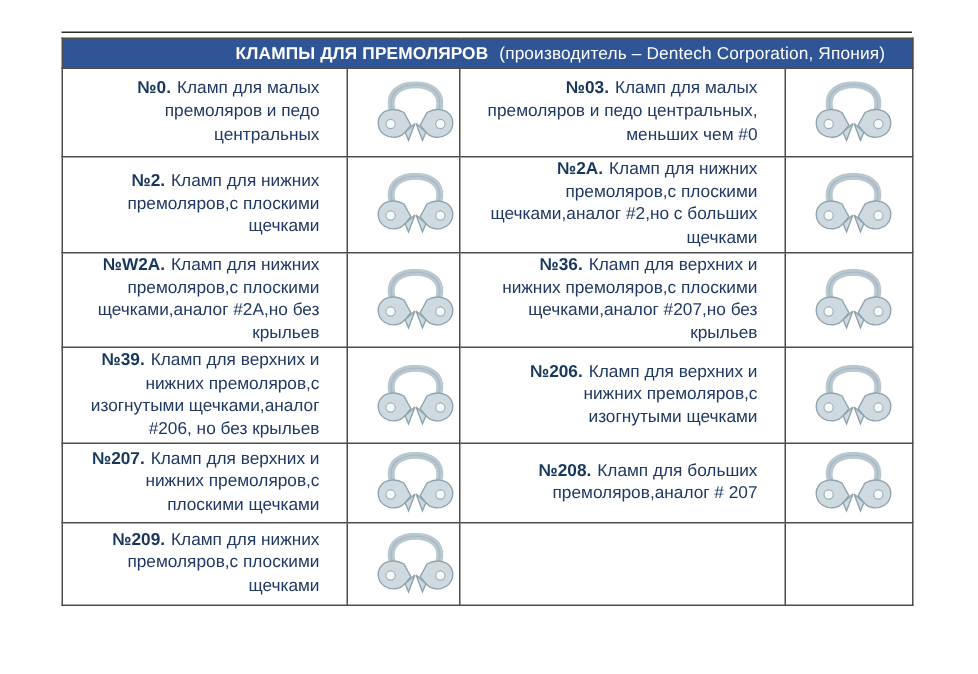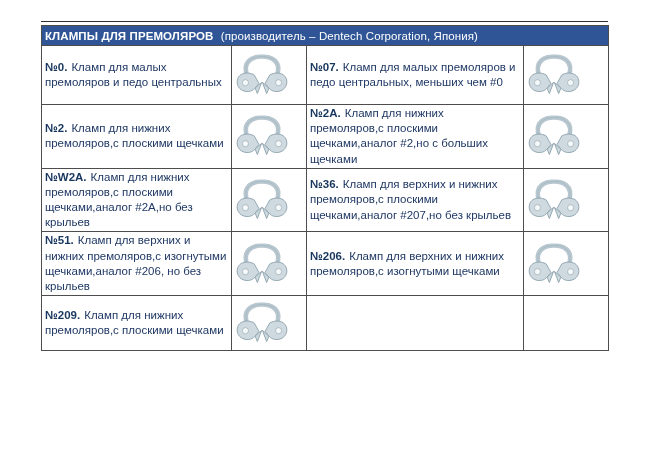--- a/index.html
+++ b/index.html
@@ -15,23 +15,23 @@
     border-top:1.5px solid #2e2e2e;
   }
   table.catalog{
     position:absolute;left:41px;top:25px;
     width:567px;
     border-collapse:collapse;
     table-layout:fixed;
   }
   table.catalog td,table.catalog th{
     border:1px solid #4d4d4d;
-    padding:1px 3px;
+    padding:1px 18px;
     vertical-align:middle;
-    text-align:left;
+    text-align:right;
   }
   th.band{
     background:#2f5597;
     color:#ffffff;
     font-size:11.5px;
     height:17px;
     padding:1px 4px;
     border:1px solid #24406f;
     letter-spacing:.1px;
   }
@@ -88,21 +88,21 @@
         <span class="t-main">КЛАМПЫ ДЛЯ ПРЕМОЛЯРОВ</span>
         <span class="t-sub">(производитель – Dentech Corporation, Япония)</span>
       </th>
     </tr>
 
     <tr style="height:59px">
       <td class="txt"><b class="num">№0.</b><span>Кламп для малых премоляров и педо центральных</span></td>
       <td class="img"><svg class="clamp" viewBox="0 0 70 54">
               <use href="#clamp-shape"></use>
             </svg></td>
-      <td class="txt"><b class="num">№07.</b><span>Кламп для малых премоляров и педо центральных, меньших чем #0</span></td>
+      <td class="txt"><b class="num">№03.</b><span>Кламп для малых премоляров и педо центральных, меньших чем #0</span></td>
       <td class="img"><svg class="clamp" viewBox="0 0 70 54">
               <use href="#clamp-shape"></use>
             </svg></td>
     </tr>
 
 
     <tr style="height:58px">
       <td class="txt"><b class="num">№2.</b><span>Кламп для нижних премоляров,с плоскими щечками</span></td>
       <td class="img"><svg class="clamp" viewBox="0 0 70 54">
               <use href="#clamp-shape"></use>
@@ -118,30 +118,40 @@
       <td class="img"><svg class="clamp" viewBox="0 0 70 54">
               <use href="#clamp-shape"></use>
             </svg></td>
       <td class="txt"><b class="num">№36.</b><span>Кламп для верхних и нижних премоляров,с плоскими щечками,аналог #207,но без крыльев</span></td>
       <td class="img"><svg class="clamp" viewBox="0 0 70 54">
               <use href="#clamp-shape"></use>
             </svg></td>
     </tr>
 
     <tr style="height:63px">
-      <td class="txt"><b class="num">№51.</b><span>Кламп для верхних и нижних премоляров,с изогнутыми щечками,аналог #206, но без крыльев</span></td>
+      <td class="txt"><b class="num">№39.</b><span>Кламп для верхних и нижних премоляров,с изогнутыми щечками,аналог #206, но без крыльев</span></td>
       <td class="img"><svg class="clamp" viewBox="0 0 70 54">
               <use href="#clamp-shape"></use>
             </svg></td>
       <td class="txt"><b class="num">№206.</b><span>Кламп для верхних и нижних премоляров,с изогнутыми щечками</span></td>
       <td class="img"><svg class="clamp" viewBox="0 0 70 54">
               <use href="#clamp-shape"></use>
             </svg></td>
     </tr>
 
+    <tr style="height:53px">
+      <td class="txt"><b class="num">№207.</b><span>Кламп для верхних и нижних премоляров,с плоскими щечками</span></td>
+      <td class="img"><svg class="clamp" viewBox="0 0 70 54">
+              <use href="#clamp-shape"></use>
+            </svg></td>
+      <td class="txt"><b class="num">№208.</b><span>Кламп для больших премоляров,аналог # 207</span></td>
+      <td class="img"><svg class="clamp" viewBox="0 0 70 54">
+              <use href="#clamp-shape"></use>
+            </svg></td>
+    </tr>
 
     <tr style="height:55px">
       <td class="txt"><b class="num">№209.</b><span>Кламп для нижних премоляров,с плоскими щечками</span></td>
       <td class="img"><svg class="clamp" viewBox="0 0 70 54">
               <use href="#clamp-shape"></use>
             </svg></td>
       <td class="txt"></td>
       <td class="img"></td>
     </tr>
   </tbody>

